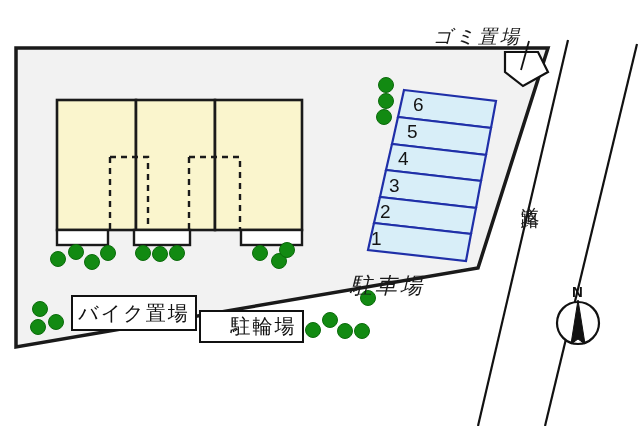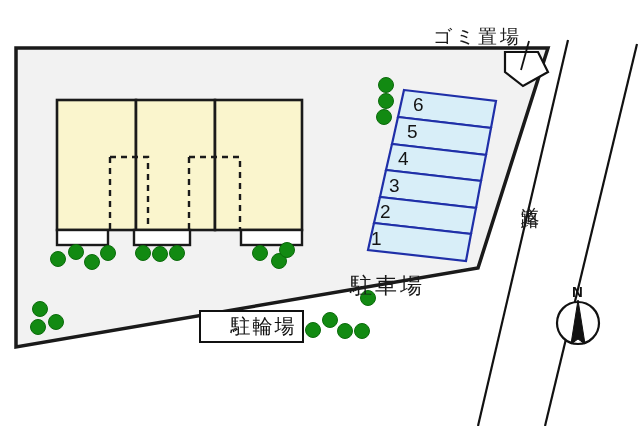--- a/index.html
+++ b/index.html
@@ -22,20 +22,21 @@
     left: 0;
     top: 0;
     width: 640px;
     height: 426px;
   }
   .lbl {
     position: absolute;
     color: #1a1a1a;
     white-space: nowrap;
     line-height: 1;
+    font-style: italic;
   }
   .lbl-box {
     position: absolute;
     background: #ffffff;
     border: 2px solid #111111;
     box-sizing: border-box;
     display: flex;
     align-items: center;
     justify-content: center;
     color: #111111;
@@ -155,20 +156,23 @@
     </g>
 
   </svg>
 
   <div class="lbl" style="left:433px; top:27px; font-size:19px; letter-spacing:3px;">ゴミ置場</div>
 
   <div class="vtext" style="left:521px; top:192px; font-size:19px;">道路</div>
 
   <div class="lbl" style="left:350px; top:275px; font-size:22px; letter-spacing:3px;">駐車場</div>
 
+  <div class="lbl-box" style="left:71px; top:295px; width:126px; height:36px; font-size:20px; letter-spacing:2px;">
+    <span>バイク置場</span>
+  </div>
 
   <div class="lbl-box" style="left:199px; top:310px; width:105px; height:33px; font-size:20px; letter-spacing:2px;padding-left:24px;">
     <span>駐輪場</span>
   </div>
 
   <div class="compass-n" style="left:572px; top:283px;">N</div>
 
   <div class="stall-num" style="left:413px; top:95px;">6</div>
   <div class="stall-num" style="left:407px; top:122px;">5</div>
   <div class="stall-num" style="left:398px; top:149px;">4</div>

